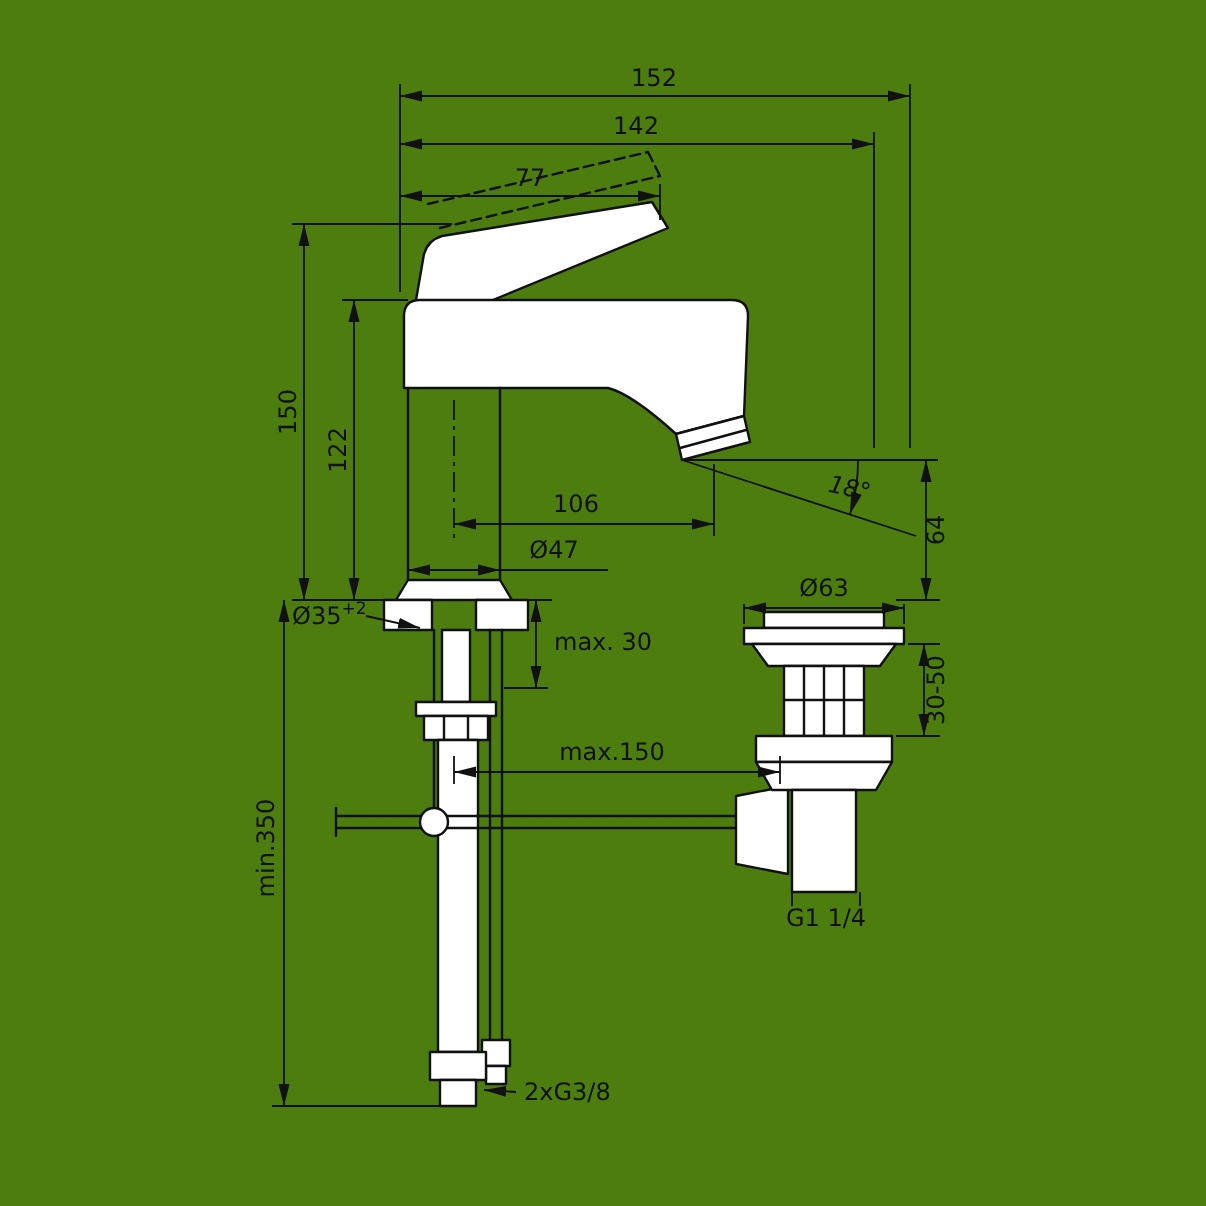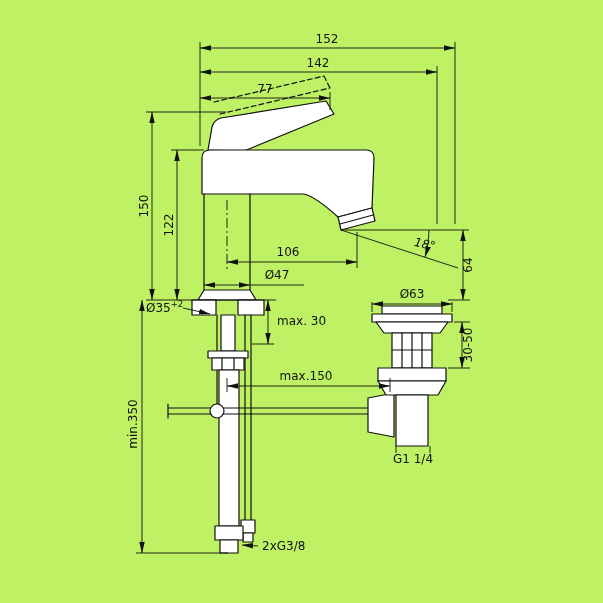--- a/index.html
+++ b/index.html
@@ -1,16 +1,16 @@
 <!DOCTYPE html>
 <html><head>
 <meta charset="utf-8">
 <style>
   html,body{margin:0;padding:0;background:#fff;}
-  .stage{width:603px;height:603px;background:#bef264;position:relative;overflow:hidden;}
+  .stage{width:603px;height:603px;background:#4d7c0f;position:relative;overflow:hidden;}
   svg{display:block;}
   .t{font-family:"DejaVu Sans","Liberation Sans",sans-serif;font-size:12px;fill:#111;}
   .ts{font-size:8.5px;}
   .ti{font-style:italic;}
   .ln{stroke:#111;stroke-width:1.2;fill:none;stroke-linejoin:round;stroke-linecap:round;}
   .fw{fill:#ffffff;stroke:#111;stroke-width:1.2;stroke-linejoin:round;}
   .dl{stroke:#111;stroke-width:0.9;fill:none;}
   .dash{stroke-dasharray:5,3;}
   .cl{stroke-dasharray:10,3,2,3;}
 </style>

